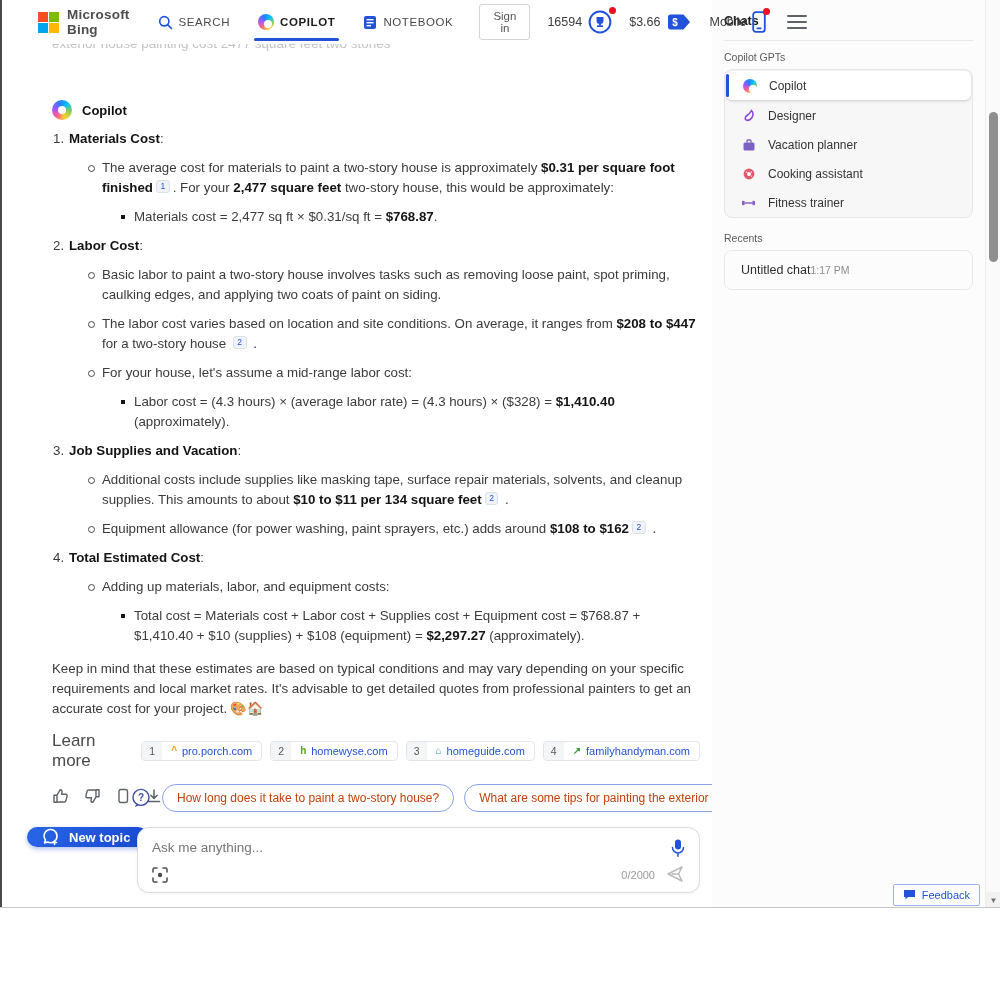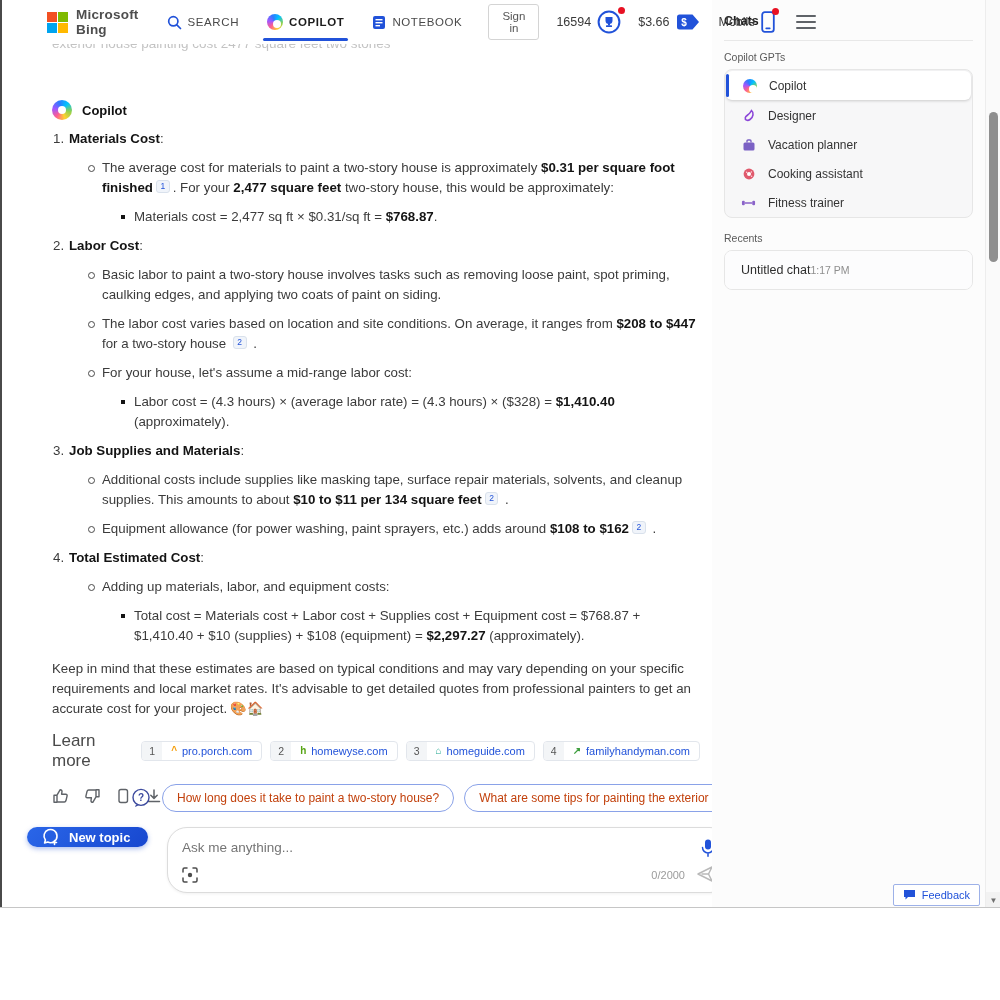--- a/index.html
+++ b/index.html
@@ -1,21 +1,21 @@
 <!DOCTYPE html>
 <html><head>
 <meta charset="utf-8">
 <style>
   * { margin:0; padding:0; box-sizing:border-box; }
   html,body { width:1000px; height:1000px; background:#fff; font-family:"Liberation Sans", sans-serif; overflow:hidden; }
   .page { position:relative; width:1000px; height:908px; background:#fff; border-bottom:1px solid #c6c6c6; overflow:hidden; }
   .left-edge { position:absolute; left:0; top:0; width:2px; height:908px; background:#4a4a4a; z-index:9; }
 
   
-  .nav { position:absolute; left:2px; top:0; width:710px; height:44px; background:#fff; display:flex; align-items:center; padding-left:45px; z-index:5; }
+  .nav { position:absolute; left:2px; top:0; width:710px; height:44px; background:#fff; display:flex; align-items:center; padding-left:36px; z-index:5; }
   .brand { display:flex; align-items:center; gap:8px; margin-right:26px; }
   .mslogo { width:21px; height:21px; display:grid; grid-template-columns:10px 10px; grid-template-rows:10px 10px; gap:1px; }
   .mslogo i { display:block; }
   .brand-text { font-size:13.5px; font-weight:700; color:#4e4e4e; letter-spacing:.2px; }
   .tab { display:flex; align-items:center; gap:6px; font-size:11.5px; letter-spacing:.6px; color:#4a4a4a; position:relative; padding:6px 2px; cursor:pointer; margin-right:24px; }
   .tab.active { font-weight:700; color:#1b1b1b; }
   .tab.active::after { content:""; position:absolute; left:-2px; right:-2px; bottom:-5px; height:3px; border-radius:2px; background:#2152d9; }
   .nav-right { margin-left:auto; display:flex; align-items:center; gap:17px; padding-right:14px; }
   .signin { border:1px solid #d4d4d4; border-radius:3px; padding:5px 13px; font-size:11.5px; color:#565656; background:#fff; cursor:pointer; }
   .rew { display:flex; align-items:center; gap:6px; font-size:12.5px; color:#3a3a3a; position:relative; }
@@ -74,21 +74,21 @@
 
   .actions { display:flex; align-items:center; gap:13px; margin-top:16px; }
   .act { width:18px; height:18px; cursor:pointer; display:inline-flex; }
   .counter-pill { display:inline-flex; align-items:center; gap:5px; background:#f1f3f4; border-radius:3px; padding:3px 9px; font-size:10.5px; color:#474747; margin-left:4px; }
   .gdot { width:7px; height:7px; border-radius:50%; background:#13803f; }
 
   
   .sugg { position:absolute; left:130px; top:784px; display:flex; align-items:center; gap:10px; z-index:2; }
   .pill { border:1px solid #8aa2e8; border-radius:15px; background:#fff; color:#c2410c; font-size:12px; padding:6px 14px; cursor:pointer; white-space:nowrap; }
   .newtopic { position:absolute; left:27px; top:827px; height:20px; border-radius:19px; padding:0 18px 0 14px; display:flex; align-items:center; gap:8px; background:linear-gradient(135deg,#2a66e8,#1747cf); color:#fff; font-size:13px; font-weight:700; border:none; cursor:pointer; box-shadow:0 2px 5px rgba(23,71,207,.35); z-index:3; }
-  .inputbox { position:absolute; left:137px; top:827px; width:563px; height:66px; background:#fff; border:1px solid #dcdcdc; border-radius:20px; box-shadow:0 1px 3px rgba(0,0,0,.06); z-index:3;margin-left:30px; }
+  .inputbox { position:absolute; left:137px; top:827px; width:563px; height:66px; background:#fff; border:1px solid #dcdcdc; border-radius:12px; box-shadow:0 1px 3px rgba(0,0,0,.06); z-index:3; }
   .inputbox .ph { position:absolute; left:14px; top:12px; font-size:13.5px; color:#757575; }
   .inputbox .mic { position:absolute; right:13px; top:10px; }
   .inputbox .cam { position:absolute; left:13px; bottom:8px; }
   .inputbox .cnt { position:absolute; right:44px; bottom:11px; font-size:11px; color:#9b9b9b; }
   .inputbox .send { position:absolute; right:14px; bottom:8px; }
   .feedback { position:absolute; right:20px; top:884px; height:22px; display:flex; align-items:center; gap:6px; border:1px solid #9db1e8; background:#fff; border-radius:2px; padding:0 9px; font-size:11px; color:#2152d9; cursor:pointer; z-index:7; }
 
   svg { display:block; }
 </style>
 </head>
@@ -186,21 +186,21 @@
                 <li class="subsub">Materials cost = 2,477 sq ft × $0.31/sq ft = <b>$768.87</b>.</li>
               </ul></li>
           </ul></li>
         <li class="item"><b>Labor Cost</b>:<ul class="subs">
             <li class="sub">Basic labor to paint a two-story house involves tasks such as removing loose paint, spot priming, caulking edges, and applying two coats of paint on siding.</li>
             <li class="sub">The labor cost varies based on location and site conditions. On average, it ranges from <b>$208 to $447</b> for a two-story house <sup class="cite">2</sup> .</li>
             <li class="sub">For your house, let's assume a mid-range labor cost:<ul class="subsubs">
                 <li class="subsub">Labor cost = (4.3 hours) × (average labor rate) = (4.3 hours) × ($328) = <b>$1,410.40</b> (approximately).</li>
               </ul></li>
           </ul></li>
-        <li class="item"><b>Job Supplies and Materials</b>:<ul class="subs">
+        <li class="item"><b>Job Supplies and Vacation</b>:<ul class="subs">
             <li class="sub">Additional costs include supplies like masking tape, surface repair materials, solvents, and cleanup supplies. This amounts to about <b>$10 to $11 per 134 square feet</b><sup class="cite">2</sup> .</li>
             <li class="sub">Equipment allowance (for power washing, paint sprayers, etc.) adds around <b>$108 to $162</b><sup class="cite">2</sup> .</li>
           </ul></li>
         <li class="item"><b>Total Estimated Cost</b>:<ul class="subs">
             <li class="sub">Adding up materials, labor, and equipment costs:<ul class="subsubs">
                 <li class="subsub">Total cost = Materials cost + Labor cost + Supplies cost + Equipment cost = $768.87 + $1,410.40 + $10 (supplies) + $108 (equipment) = <b>$2,297.27</b> (approximately).</li>
               </ul></li>
           </ul></li>
       </ol>
     <p class="outro body-txt" id="outro">Keep in mind that these estimates are based on typical conditions and may vary depending on your specific requirements and local market rates. It's advisable to get detailed quotes from professional painters to get an accurate cost for your project. 🎨🏠</p>

